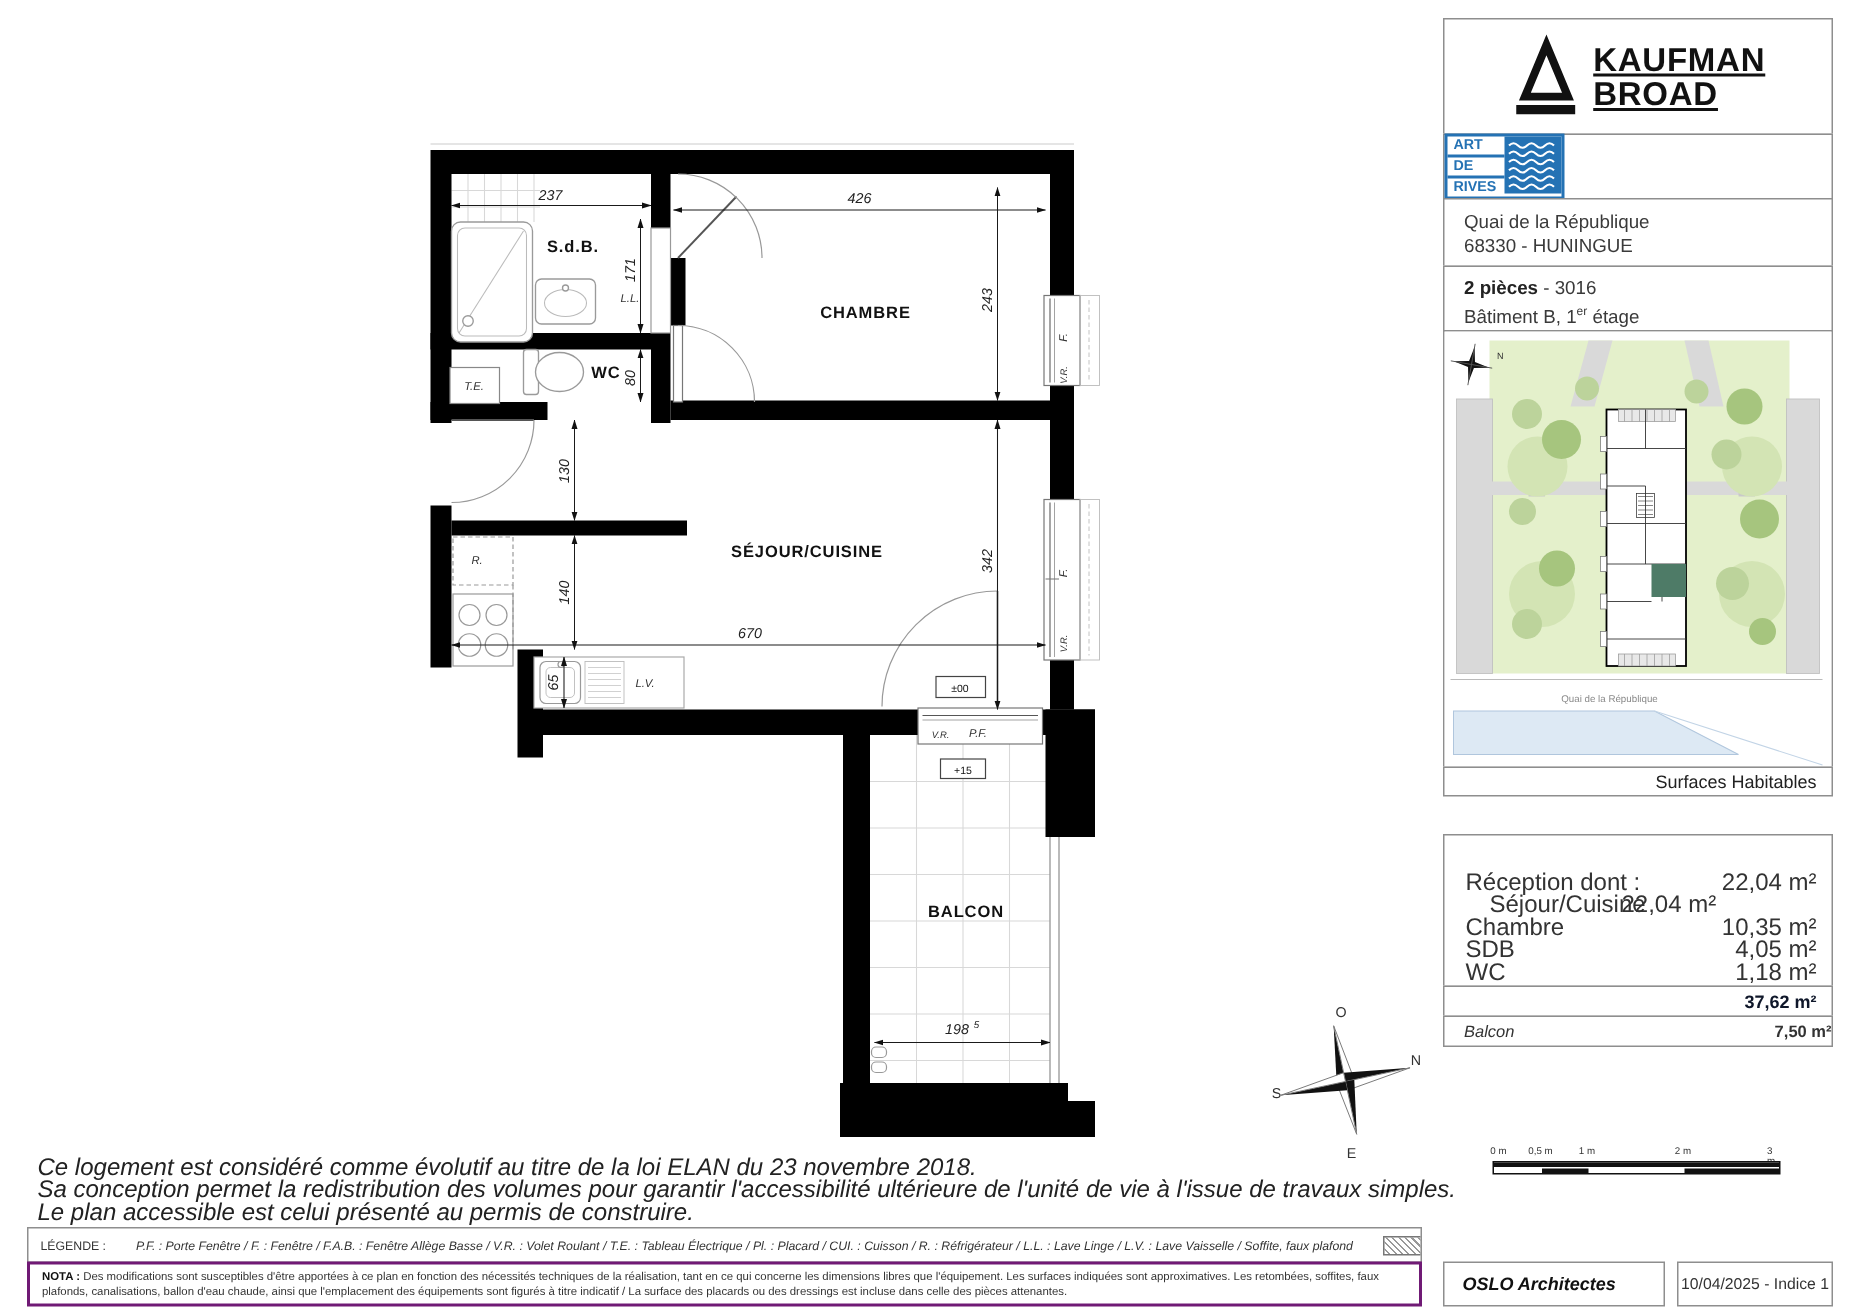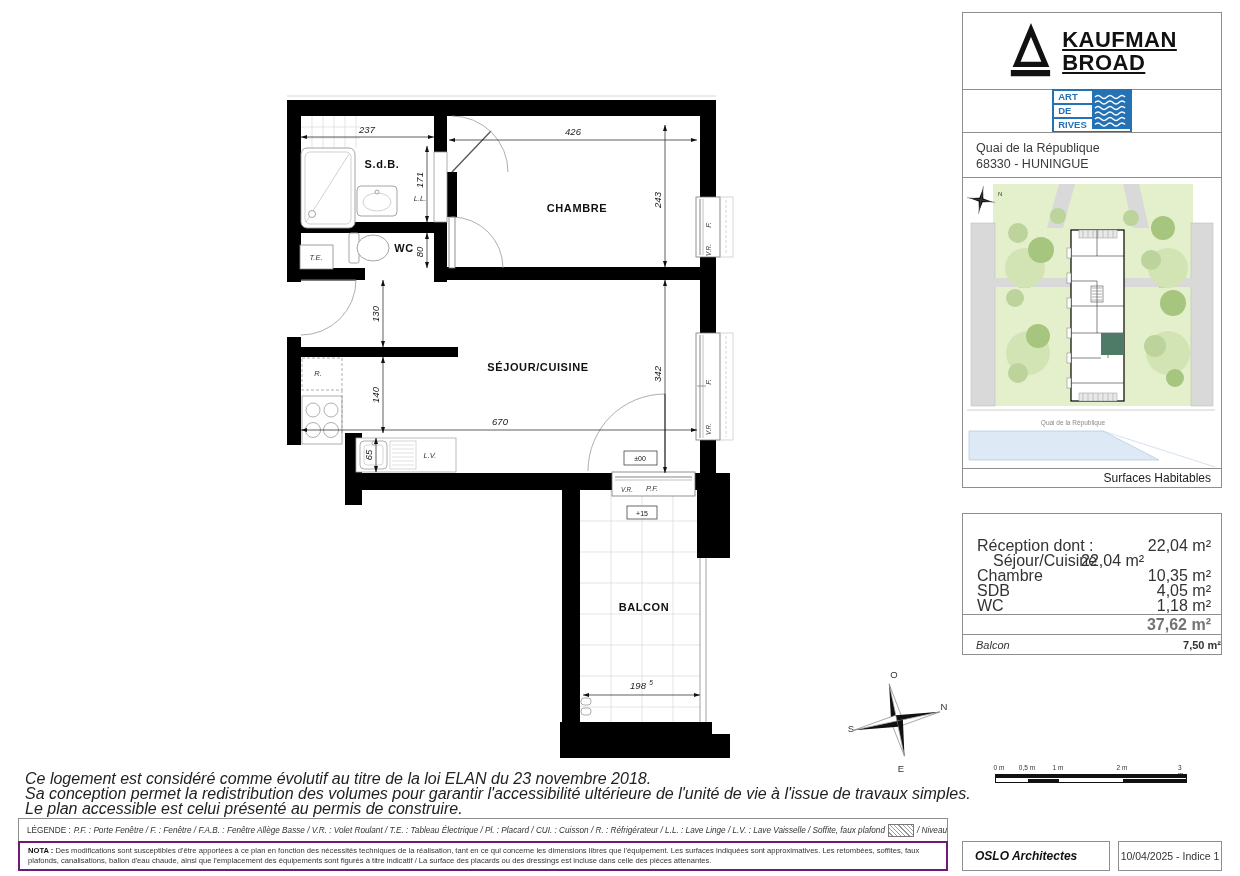--- a/index.html
+++ b/index.html
@@ -9,43 +9,43 @@
   .room-lbl{font-weight:bold;font-size:11px;letter-spacing:.6px;fill:#111;}
   .dim-lbl{font-style:italic;font-size:9.5px;fill:#222;}
   .sm-lbl{font-style:italic;font-size:7.5px;fill:#333;}
   .xs-lbl{font-style:italic;font-size:6.3px;fill:#333;}
   .lvl-lbl{font-size:7px;fill:#111;}
   .panel{position:absolute;left:962px;top:12px;width:260px;}
   .pbox{box-sizing:border-box;border:1px solid #8e8e8e;background:#fff;margin-top:-1px;position:relative;}
   .pbox:first-child{margin-top:0;}
   .box-logo{height:78px;display:flex;align-items:center;justify-content:center;gap:9px;}
   .kb-text{font-weight:bold;font-size:22px;line-height:23px;letter-spacing:.5px;color:#111;text-decoration:underline;}
-  .box-adr{height:44px;display:flex;align-items:center;justify-content:center;}
+  .box-adr{height:44px;display:flex;align-items:center;justify-content:flex-start;}
   .adr-wrap{display:flex;border:2px solid #2472b4;}
   .adr-col{display:flex;flex-direction:column;}
   .adr-cell{font-weight:bold;font-size:9.5px;color:#2472b4;padding:1px 5px 1px 4px;border-bottom:2px solid #2472b4;line-height:10px;}
   .adr-cell:last-child{border-bottom:none;}
   .box-address{height:46px;padding:7px 0 0 13px;font-size:12.5px;line-height:16px;color:#3a3a3a;}
   .box-lot{height:44px;padding:6px 0 0 13px;font-size:12.5px;line-height:16px;color:#3a3a3a;}
   .box-lot b{color:#222;}
   .box-map{height:292px;}
   .box-surfh{height:20px;font-size:12px;color:#222;text-align:right;line-height:19px;padding-right:10px;}
   .box-table{height:102px;font-size:16px;color:#333;padding-top:24px;margin-top:25px;}
   .srow{position:relative;height:15px;line-height:15px;padding:0 10px 0 14px;}
   .srow .lab{position:absolute;left:14px;}
   .srow .lab.ind{left:30px;}
   .srow .mid{position:absolute;left:118px;}
   .srow .val{position:absolute;right:10px;}
-  .box-total{height:21px;font-size:16px;font-weight:bold;text-align:right;line-height:20px;padding-right:10px;color:#737373;}
+  .box-total{height:21px;font-size:12px;font-weight:bold;text-align:right;line-height:20px;padding-right:10px;color:#0f172a;}
   .box-balc{height:21px;font-size:11px;line-height:20px;position:relative;color:#333;}
   .box-balc .lab{position:absolute;left:13px;font-style:italic;}
   .box-balc .val{position:absolute;right:0;font-weight:bold;}
   .legal{position:absolute;left:25px;top:771px;font-size:16px;font-style:italic;line-height:15px;color:#222;}
   .legendbox{position:absolute;left:18px;top:818px;width:930px;height:24px;box-sizing:border-box;
-             border:1px solid #8e8e8e;display:flex;align-items:center;padding:0 8px;gap:3px;
+             border:1px solid #8e8e8e;display:flex;align-items:center;padding:0 8px;gap:20px;
              font-size:8.2px;font-style:italic;color:#333;white-space:nowrap;overflow:hidden;}
   .hatch{display:inline-block;width:24px;height:11px;border:1px solid #777;flex:none;
          background:repeating-linear-gradient(45deg,#fff,#fff 2px,#999 2px,#999 3px);}
   .notabox{position:absolute;left:18px;top:841px;width:930px;height:30px;box-sizing:border-box;
            border:2px solid #701a75;padding:3px 8px;font-size:7.6px;line-height:9.6px;color:#333;overflow:hidden;}
   .notabox b{color:#111;}
   .tb-arch{position:absolute;left:962px;top:841px;width:148px;height:30px;box-sizing:border-box;border:1px solid #8e8e8e;
            font-weight:bold;font-style:italic;font-size:12px;line-height:28px;padding-left:12px;color:#111;}
   .tb-date{position:absolute;left:1118px;top:841px;width:104px;height:30px;box-sizing:border-box;border:1px solid #8e8e8e;
            font-size:10.5px;line-height:28px;text-align:center;color:#333;}
@@ -286,20 +286,28 @@
           </g>
         </svg>
       </div>
     </div>
 
     <div class="pbox box-address">
       <div>Quai de la République</div>
       <div>68330 - HUNINGUE</div>
     </div>
 
+    <div class="pbox box-lot">
+      <div>
+        <b>2 pièces</b><span> - 3016</span>
+      </div>
+      <div>
+        <span>Bâtiment B, 1</span><sup style="font-size:8px">er</sup><span> étage</span>
+      </div>
+    </div>
 
     <div class="pbox box-map">
       <svg width="258" height="290" viewBox="0 0 258 290">
         <rect x="0" y="0" width="258" height="290" fill="#fff"></rect>
         <rect x="30" y="6" width="200" height="222" fill="#e4f0cb"></rect>
         <rect x="8" y="45" width="24" height="183" fill="#d9d9d9" stroke="#c0c0c0" stroke-width="0.6"></rect>
         <rect x="228" y="45" width="22" height="183" fill="#d9d9d9" stroke="#c0c0c0" stroke-width="0.6"></rect>
         <g fill="#d9d9d9">
           <path d="M96,6 L112,6 L100,50 L84,50 Z"></path>
           <path d="M160,6 L176,6 L186,50 L170,50 Z"></path>

